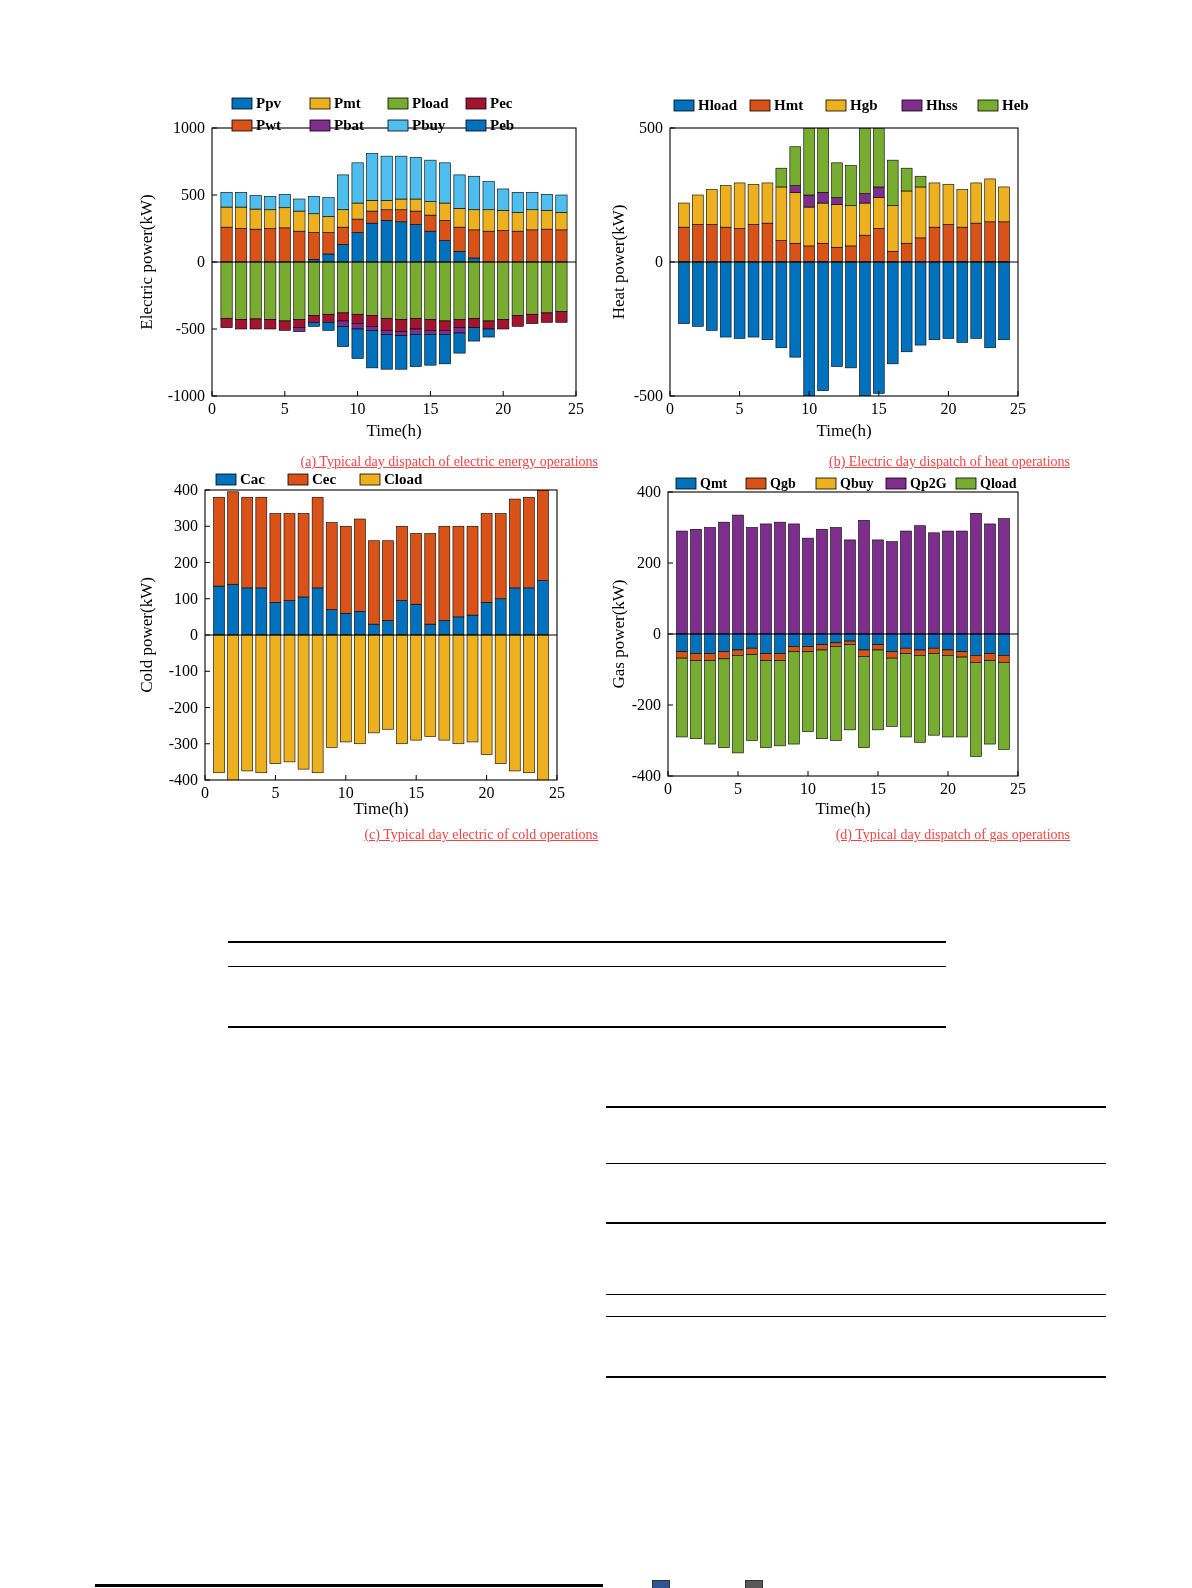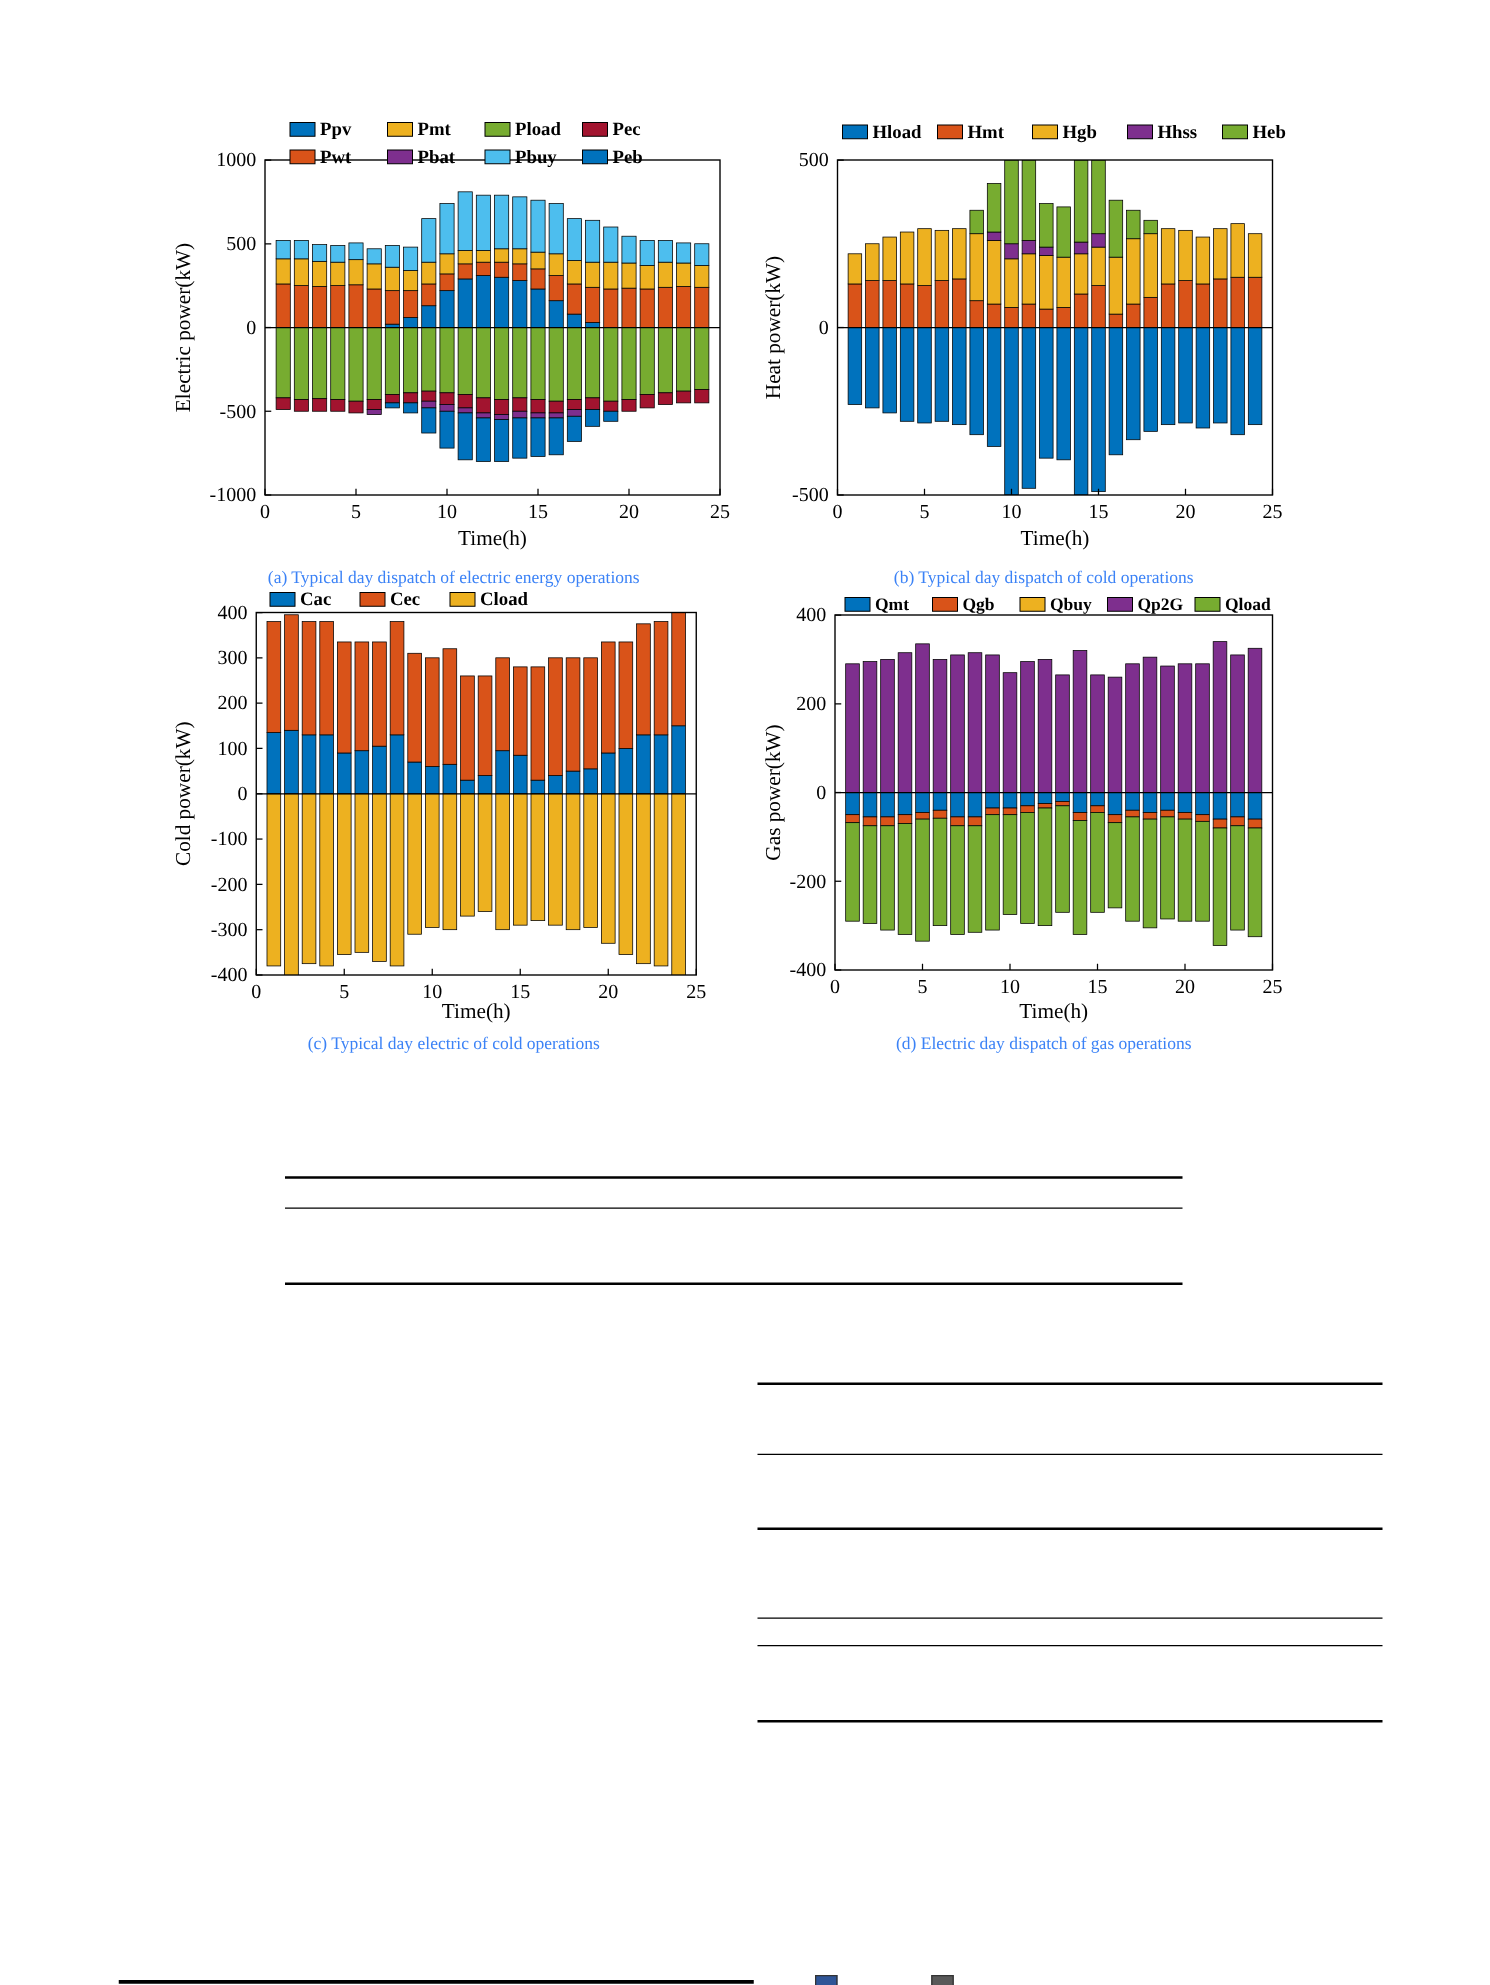--- a/index.html
+++ b/index.html
@@ -12,25 +12,26 @@
     font-family:"Liberation Serif", serif;
     color:#000;
   }
   .fig{position:absolute;margin:0;padding:0;}
   .fig-a{left:128px;top:92px;width:470px;}
   .fig-b{left:600px;top:92px;width:470px;}
   .fig-c{left:128px;top:468px;width:470px;}
   .fig-d{left:600px;top:468px;width:470px;}
   .chart-mount{width:470px;}
   .caption{
-    text-align:center;
+    text-align:right;
     font-size:14px;
     line-height:16px;
-    color:#3b82f6;
+    color:#ef4444;
     margin:0;
+    text-decoration:underline;
   }
   .fig-a .caption, .fig-b .caption{margin-top:8px;}
   .fig-c .caption, .fig-d .caption{margin-top:3px;}
   .rule{position:absolute;background:#000;}
   .swatch{position:absolute;border:0.5px solid #333;}
   svg text{fill:#000;}
 </style>
 </head>
 <body>
 
@@ -370,21 +371,21 @@
           <text x="98" y="18" font-family="&quot;Liberation Serif&quot;, serif" font-size="15" text-anchor="start" font-weight="bold">Hload</text>
           <rect x="150" y="8" width="20" height="11" fill="#D95319" stroke="#000" stroke-width="0.8"></rect>
           <text x="174" y="18" font-family="&quot;Liberation Serif&quot;, serif" font-size="15" text-anchor="start" font-weight="bold">Hmt</text>
           <rect x="226" y="8" width="20" height="11" fill="#EDB120" stroke="#000" stroke-width="0.8"></rect>
           <text x="250" y="18" font-family="&quot;Liberation Serif&quot;, serif" font-size="15" text-anchor="start" font-weight="bold">Hgb</text>
           <rect x="302" y="8" width="20" height="11" fill="#7E2F8E" stroke="#000" stroke-width="0.8"></rect>
           <text x="326" y="18" font-family="&quot;Liberation Serif&quot;, serif" font-size="15" text-anchor="start" font-weight="bold">Hhss</text>
           <rect x="378" y="8" width="20" height="11" fill="#77AC30" stroke="#000" stroke-width="0.8"></rect>
           <text x="402" y="18" font-family="&quot;Liberation Serif&quot;, serif" font-size="15" text-anchor="start" font-weight="bold">Heb</text>
         </svg></div>
-    <figcaption class="caption">(b) Typical day dispatch of cold operations</figcaption>
+    <figcaption class="caption">(b) Electric day dispatch of heat operations</figcaption>
   </figure>
 
   <figure class="fig fig-c">
     <div class="chart-mount"><svg width="470" height="352">
           <defs>
             <clipPath id="clip-c">
               <rect x="77" y="22" width="352" height="290"></rect>
             </clipPath>
           </defs>
           <g clip-path="url(#clip-c)">
@@ -640,21 +641,21 @@
           <text x="100" y="20" font-family="&quot;Liberation Serif&quot;, serif" font-size="14" text-anchor="start" font-weight="bold">Qmt</text>
           <rect x="146" y="10" width="20" height="11" fill="#D95319" stroke="#000" stroke-width="0.8"></rect>
           <text x="170" y="20" font-family="&quot;Liberation Serif&quot;, serif" font-size="14" text-anchor="start" font-weight="bold">Qgb</text>
           <rect x="216" y="10" width="20" height="11" fill="#EDB120" stroke="#000" stroke-width="0.8"></rect>
           <text x="240" y="20" font-family="&quot;Liberation Serif&quot;, serif" font-size="14" text-anchor="start" font-weight="bold">Qbuy</text>
           <rect x="286" y="10" width="20" height="11" fill="#7E2F8E" stroke="#000" stroke-width="0.8"></rect>
           <text x="310" y="20" font-family="&quot;Liberation Serif&quot;, serif" font-size="14" text-anchor="start" font-weight="bold">Qp2G</text>
           <rect x="356" y="10" width="20" height="11" fill="#77AC30" stroke="#000" stroke-width="0.8"></rect>
           <text x="380" y="20" font-family="&quot;Liberation Serif&quot;, serif" font-size="14" text-anchor="start" font-weight="bold">Qload</text>
         </svg></div>
-    <figcaption class="caption">(d) Electric day dispatch of gas operations</figcaption>
+    <figcaption class="caption">(d) Typical day dispatch of gas operations</figcaption>
   </figure>
 
   <div id="rules-layer">
       <div class="rule" style="left: 228px; top: 941px; width: 718px; height: 1.5px;"></div>
       <div class="rule" style="left: 228px; top: 966px; width: 718px; height: 1px;"></div>
       <div class="rule" style="left: 228px; top: 1026px; width: 718px; height: 1.5px;"></div>
       <div class="rule" style="left: 606px; top: 1106px; width: 500px; height: 1.5px;"></div>
       <div class="rule" style="left: 606px; top: 1163px; width: 500px; height: 1px;"></div>
       <div class="rule" style="left: 606px; top: 1222px; width: 500px; height: 1.5px;"></div>
       <div class="rule" style="left: 606px; top: 1294px; width: 500px; height: 1px;"></div>

